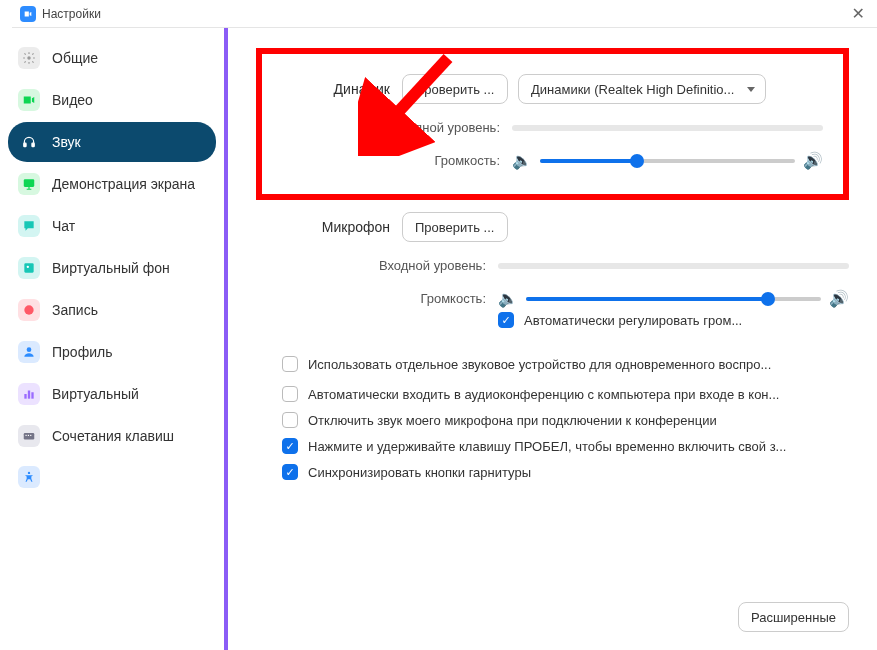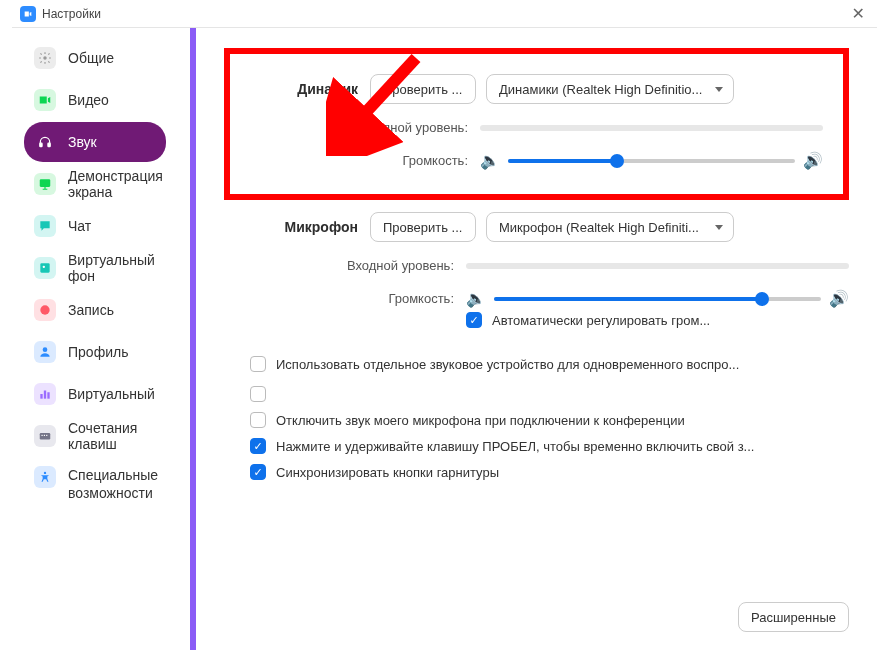--- a/index.html
+++ b/index.html
@@ -2,31 +2,31 @@
 <html><head>
 <meta charset="utf-8">
 <style>
   * { box-sizing: border-box; margin: 0; padding: 0; font-family: -apple-system, BlinkMacSystemFont, "Segoe UI", Arial, sans-serif; }
   body { width: 877px; height: 650px; background: #fff; position: relative; overflow: hidden; }
   .titlebar { height: 28px; display: flex; align-items: center; padding: 0 8px; border-bottom: 1px solid #e5e5e5; font-size: 12px; color: #444; margin-left: 12px; }
   .titlebar-icon { width: 16px; height: 16px; background: #2d8cff; border-radius: 4px; margin-right: 6px; display: flex; align-items: center; justify-content: center; }
   .titlebar-icon svg { width: 10px; height: 10px; fill: #fff; }
   .close-btn { margin-left: auto; font-size: 16px; color: #666; cursor: pointer; padding: 0 4px; }
   .container { display: flex; height: calc(650px - 28px); }
-  .sidebar { width: 196px; padding: 10px 24px; border-right: 6px solid #8b5cf6; }
+  .sidebar { width: 228px; padding: 10px 8px; border-right: 4px solid #8b5cf6; }
   .side-item { display: flex; align-items: center; height: 40px; padding: 0 10px; border-radius: 10px; font-size: 14px; color: #333; cursor: pointer; margin-bottom: 2px; }
-  .side-item.active { background: #701a75; color: #fff; border-radius: 19px; }
+  .side-item.active { background: #0c4a6e; color: #fff; border-radius: 19px; }
   .side-item .si-icon { width: 22px; height: 22px; border-radius: 6px; margin-right: 12px; display: flex; align-items: center; justify-content: center; flex-shrink: 0; }
   .side-item .si-icon svg { width: 14px; height: 14px; }
   .side-item.multi { height: 52px; align-items: flex-start; padding-top: 8px; }
   .side-item.multi .label-wrap { line-height: 1.3; }
   .content { flex: 1; padding: 20px 28px 18px 28px; position: relative; display: flex; flex-direction: column; }
   .highlight-box { border: 6px solid #ff0000; padding: 20px 20px 24px 20px; margin-bottom: 12px; }
   .row { display: flex; align-items: center; margin-bottom: 16px; }
-  .row-label { width: 120px; text-align: right; font-size: 14px; color: #2e2e2e; font-weight: 700; padding-right: 12px; }
+  .row-label { width: 120px; text-align: right; font-size: 14px; color: #2e2e2e; font-weight: 400; padding-right: 12px; }
   .btn { height: 30px; border: 1px solid #ccc; background: #fff; border-radius: 8px; padding: 0 12px; font-size: 13px; color: #333; cursor: pointer; display: inline-flex; align-items: center; }
   .dropdown { height: 30px; border: 1px solid #ccc; border-radius: 8px; padding: 0 28px 0 12px; font-size: 13px; color: #333; background: #fff; position: relative; cursor: pointer; display: inline-flex; align-items: center; width: 248px; }
   .dropdown::after { content: ""; position: absolute; right: 10px; top: 12px; width: 0; height: 0; border-left: 4px solid transparent; border-right: 4px solid transparent; border-top: 5px solid #666; }
   .level-row { display: flex; align-items: center; margin-bottom: 16px; }
   .level-row .ll { width: 230px; text-align: right; font-size: 13px; color: #555; padding-right: 12px; }
   .level-bar { flex: 1; height: 6px; background: #e7e7e7; border-radius: 3px; }
   .slider-wrap { display: flex; align-items: center; flex: 1; gap: 8px; }
   .vol-icon { color: #888; }
   .slider { flex: 1; height: 4px; background: #ccc; border-radius: 2px; position: relative; }
   .slider .fill { position: absolute; left: 0; top: 0; bottom: 0; background: #0e71eb; border-radius: 2px; }
@@ -147,21 +147,20 @@
         </div>
       <span>Сочетания клавиш</span>
     </div>
     <div class="side-item multi">
       <div class="si-icon" style="background:#dbeaff">
           <svg viewBox="0 0 24 24" fill="#2d8cff">
             <circle cx="12" cy="5" r="2"></circle>
             <path d="M5 9h14l-3 2v4l2 5h-2l-2-4h-4l-2 4H6l2-5v-4z"></path>
           </svg>
         </div>
-      <span class="label-wrap">Специальные возможности</span>
     </div>
   </div>
 
   <div class="content">
 
     <svg class="arrow-overlay" width="110" height="110" viewBox="0 0 110 110">
       <defs>
           <marker id="ah" markerWidth="8" markerHeight="8" refX="3" refY="4" orient="auto">
             <polygon points="0 0, 8 4, 0 8" fill="#ff0000"></polygon>
           </marker>
@@ -191,23 +190,20 @@
           </div>
           <span class="vol-icon">🔊</span>
         </div>
       </div>
     </div>
 
     <div class="mic-section">
       <div class="row">
         <div class="row-label">Микрофон</div>
         <button class="btn" style="width:106px;margin-right:10px">Проверить ...</button>
-        <div class="dropdown">
-            <span>Микрофон (Realtek High Definiti...</span>
-          </div>
       </div>
       <div class="level-row">
         <div class="ll" style="width:216px">Входной уровень:</div>
         <div class="level-bar"></div>
       </div>
       <div class="level-row" style="margin-bottom:0">
         <div class="ll" style="width:216px">Громкость:</div>
         <div class="slider-wrap">
           <span class="vol-icon" style="color:#ccc">🔈</span>
           <div class="slider">
@@ -224,20 +220,21 @@
       <span>Автоматически регулировать гром...</span>
     </div>
 
     <div class="options">
       <div class="check-row">
           <div class="checkbox"></div>
           <span>Использовать отдельное звуковое устройство для одновременного воспро...</span>
         </div>
       <div class="check-row" style="margin-top:14px">
           <div class="checkbox"></div>
+          <span>Автоматически входить в аудиоконференцию с компьютера при входе в кон...</span>
         </div>
       <div class="check-row">
           <div class="checkbox"></div>
           <span>Отключить звук моего микрофона при подключении к конференции</span>
         </div>
       <div class="check-row">
           <div class="checkbox checked"></div>
           <span>Нажмите и удерживайте клавишу ПРОБЕЛ, чтобы временно включить свой з...</span>
         </div>
       <div class="check-row">

